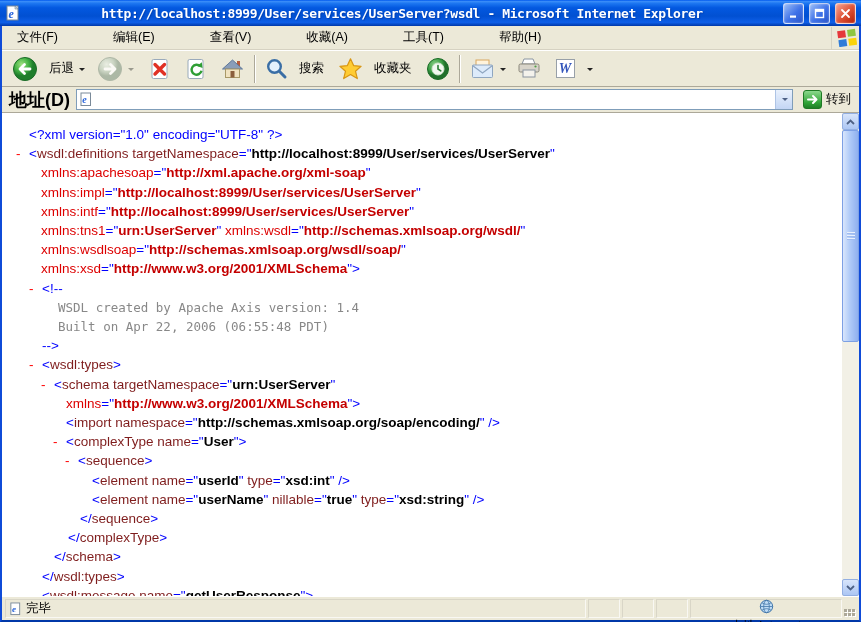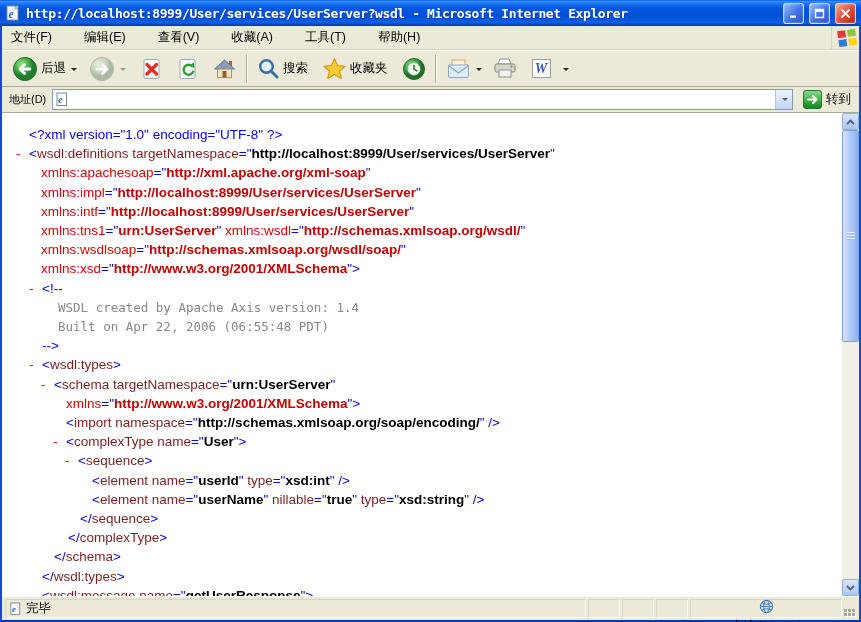--- a/index.html
+++ b/index.html
@@ -9,64 +9,64 @@
   .window { width:861px; height:622px; position:relative; background:#ECE9D8; }
 
   
   .titlebar {
     height:26px; display:flex; align-items:center; gap:5px; padding:0 5px;
     background:linear-gradient(180deg,#0058EE 0%,#3A8DF8 6%,#1E78F2 12%,#0358E0 30%,#0150D2 62%,#0E5FE8 86%,#0038A8 100%);
   }
   .titletext {
     flex:1; color:#fff; font-family:"DejaVu Sans Mono", monospace;
     font-weight:bold; font-size:13px; white-space:nowrap; overflow:hidden;
-    text-shadow:1px 1px 1px #00227755; letter-spacing:-0.4px;
+    text-shadow:1px 1px 1px #00227755; letter-spacing:-0.4px;text-align:center;
   }
   .capbtn {
     width:21px; height:21px; border-radius:3px; border:1px solid #ffffffB0;
     display:flex; align-items:center; justify-content:center; flex:0 0 auto;
     background:linear-gradient(135deg,#9CBEF7 0%,#3E71E8 55%,#2A55C8 100%);
     box-shadow:inset 0 0 2px #ffffff80;
   }
   .capbtn.close { background:linear-gradient(135deg,#F5A393 0%,#DD4F32 55%,#B21E04 100%); }
 
   
   .frame {
     height:596px; border-left:2px solid #0F4BD8; border-right:2px solid #0F4BD8;
     border-bottom:2px solid #0038A8; background:#ECE9D8; position:relative;
   }
 
   
   .menubar {
-    height:24px; display:flex; align-items:center; 
-    border-bottom:1px solid #D6D2C2; font-size:12.5px; color:#000;
+    height:24px; display:flex; align-items:center; padding-left:6px;
+    border-bottom:1px solid #D6D2C2; font-size:12.5px; color:#000;gap:23px;
   }
   .menu-item { padding:3px 9px; margin-right:14px; white-space:nowrap; }
   .menu-logo { margin-left:auto; margin-right:2px; width:26px; height:22px;
                display:flex; align-items:center; justify-content:center;
                border-left:1px solid #D6D2C2; padding-left:4px; }
 
   
   .toolbar {
     height:37px; display:flex; align-items:center; padding:1px 6px;
     border-top:1px solid #FFFFFF; border-bottom:1px solid #ACA899;
   }
-  .tbtn { display:flex; align-items:center; gap:3px; padding:2px 4px; white-space:nowrap; }
+  .tbtn { display:flex; align-items:center; gap:11px; padding:2px 4px; white-space:nowrap; }
   .tbtn .lbl { font-size:12.5px; }
   .caret { width:0; height:0; border:3.5px solid transparent; border-top-color:#222;
            margin-top:4px; margin-left:1px; }
   .caret.dis { border-top-color:#9a9a8e; }
   .tsep { width:2px; height:28px; border-left:1px solid #ACA899; border-right:1px solid #fff; margin:0 5px; }
 
   
   .addressbar {
     height:26px; display:flex; align-items:center; gap:6px; padding:2px 4px 2px 7px;
     border-bottom:1px solid #ACA899;
   }
-  .addr-label { font-size:11px; white-space:nowrap; }
+  .addr-label { font-size:18px; white-space:nowrap;font-weight:bold; }
   .addr-input {
     flex:1; height:21px; background:#fff; border:1px solid #7F9DB9;
     display:flex; align-items:center; padding-left:2px; position:relative; overflow:hidden;
   }
   .addr-text {
     font-family:"DejaVu Sans Mono", monospace; font-size:12.5px; letter-spacing:-0.6px;
     background:#316AC5; color:#fff; padding:1px 1px; white-space:nowrap;
   }
   .addr-drop {
     position:absolute; right:0; top:0; width:17px; height:19px;

